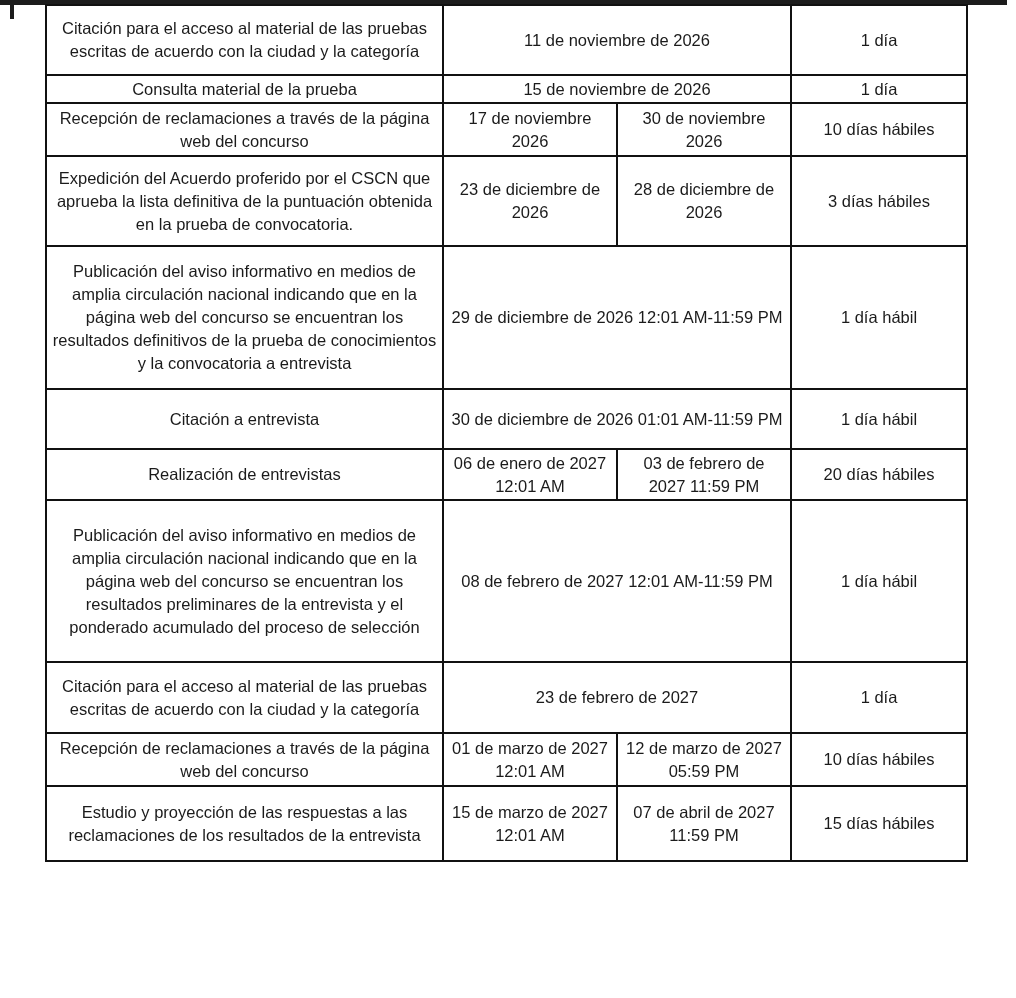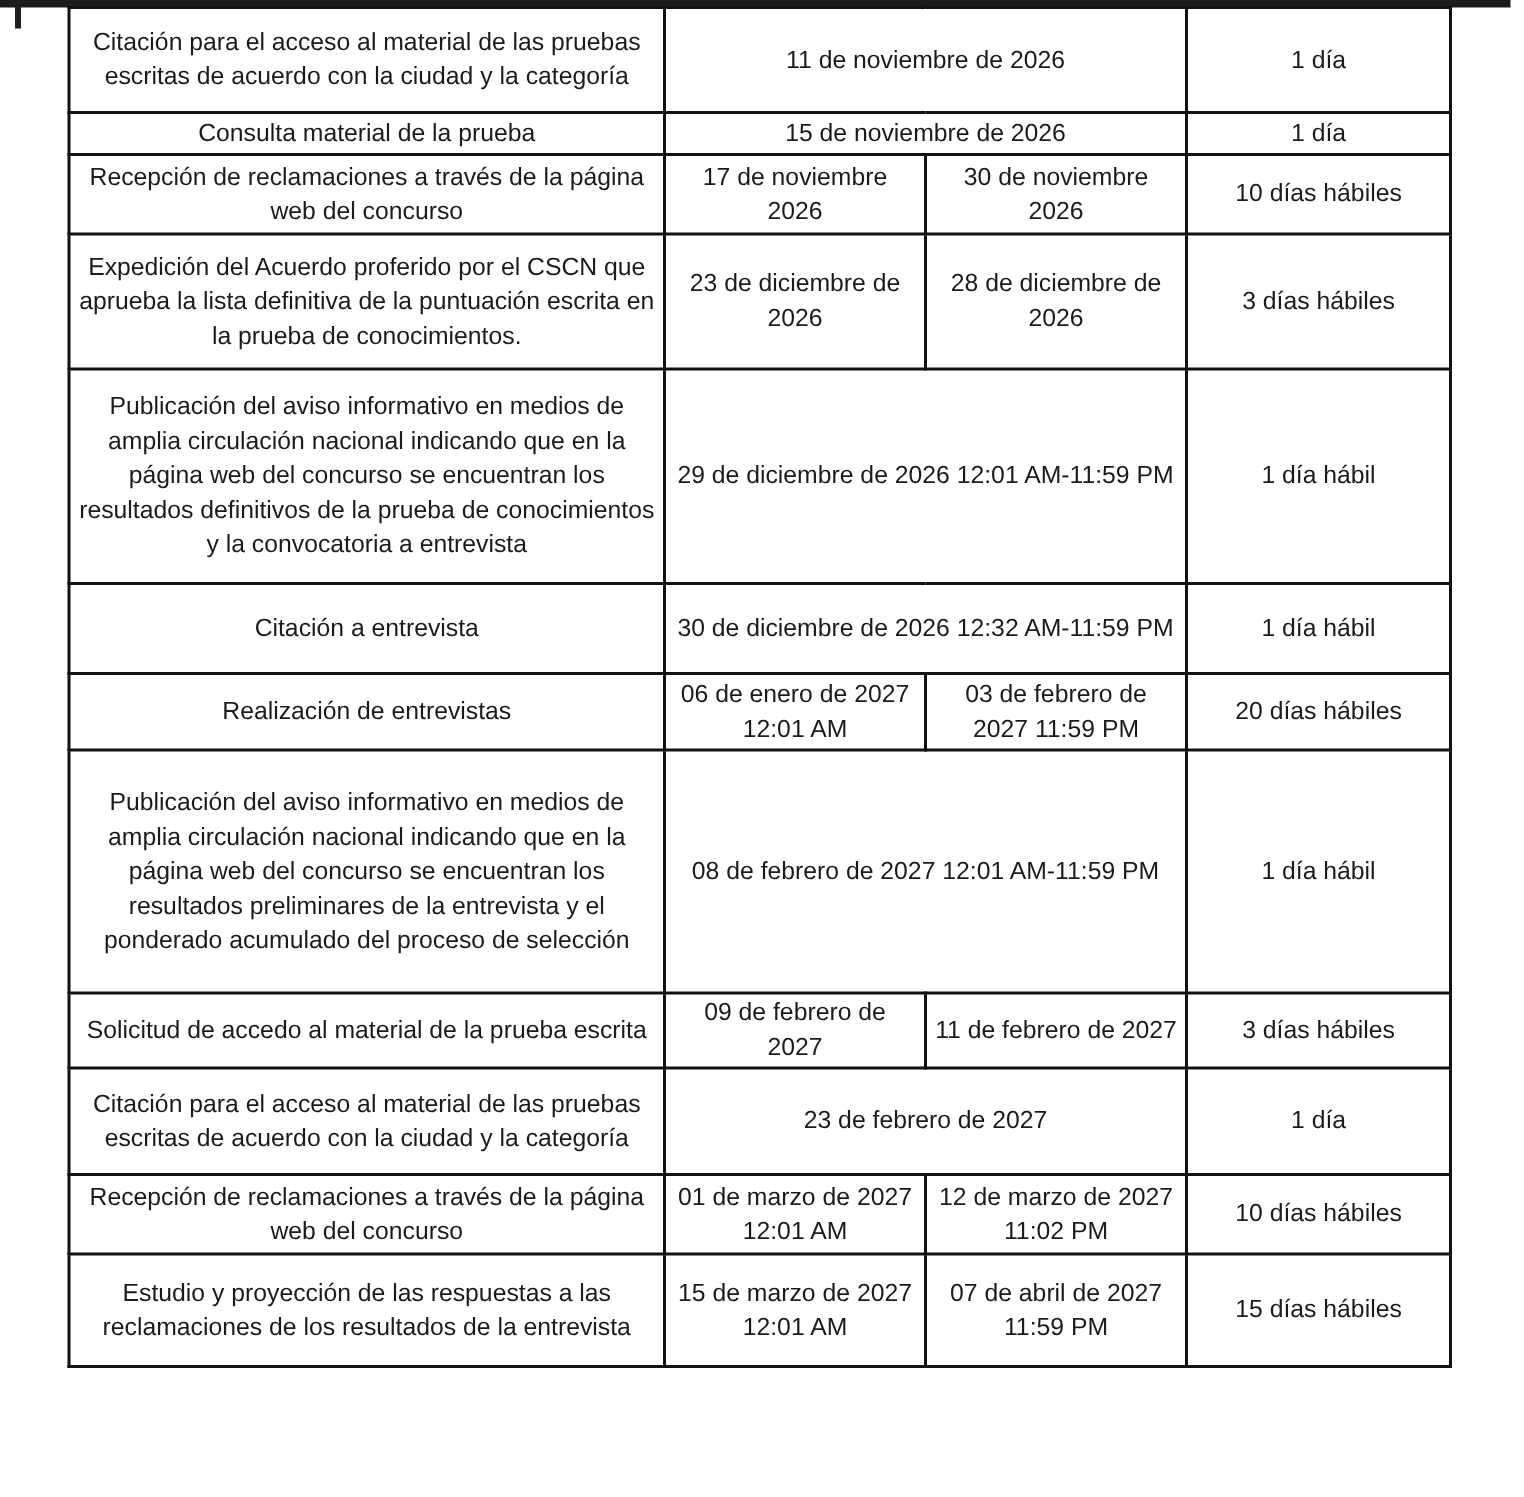--- a/index.html
+++ b/index.html
@@ -79,61 +79,55 @@
           <td colspan="2">15 de noviembre de 2026</td>
           <td>1 día</td>
         </tr>
         <tr style="height: 53px;">
           <td>Recepción de reclamaciones a través de la página web del concurso</td>
           <td>17 de noviembre 2026</td>
           <td>30 de noviembre 2026</td>
           <td>10 días hábiles</td>
         </tr>
         <tr style="height: 90px;">
-          <td>Expedición del Acuerdo proferido por el CSCN que aprueba la lista definitiva de la puntuación escrita en la prueba de conocimientos.</td>
+          <td>Expedición del Acuerdo proferido por el CSCN que aprueba la lista definitiva de la puntuación obtenida en la prueba de convocatoria.</td>
           <td>23 de diciembre de 2026</td>
           <td>28 de diciembre de 2026</td>
           <td>3 días hábiles</td>
         </tr>
         <tr style="height: 143px;">
           <td>Publicación del aviso informativo en medios de amplia circulación nacional indicando que en la página web del concurso se encuentran los resultados definitivos de la prueba de conocimientos y la convocatoria a entrevista</td>
           <td colspan="2">29 de diciembre de 2026 12:01 AM-11:59 PM</td>
           <td>1 día hábil</td>
         </tr>
         <tr style="height: 60px;">
           <td>Citación a entrevista</td>
-          <td colspan="2">30 de diciembre de 2026 12:32 AM-11:59 PM</td>
+          <td colspan="2">30 de diciembre de 2026 01:01 AM-11:59 PM</td>
           <td>1 día hábil</td>
         </tr>
         <tr style="height: 51px; border-radius: 15px;">
           <td>Realización de entrevistas</td>
           <td>06 de enero de 2027 12:01 AM</td>
           <td>03 de febrero de 2027 11:59 PM</td>
           <td>20 días hábiles</td>
         </tr>
         <tr style="height: 162px;">
           <td>Publicación del aviso informativo en medios de amplia circulación nacional indicando que en la página web del concurso se encuentran los resultados preliminares de la entrevista y el ponderado acumulado del proceso de selección</td>
           <td colspan="2">08 de febrero de 2027 12:01 AM-11:59 PM</td>
           <td>1 día hábil</td>
         </tr>
-        <tr style="height: 44px;">
-          <td>Solicitud de accedo al material de la prueba escrita</td>
-          <td>09 de febrero de 2027</td>
-          <td>11 de febrero de 2027</td>
-          <td>3 días hábiles</td>
-        </tr>
         <tr style="height: 71px;">
           <td>Citación para el acceso al material de las pruebas escritas de acuerdo con la ciudad y la categoría</td>
           <td colspan="2">23 de febrero de 2027</td>
           <td>1 día</td>
         </tr>
         <tr style="height: 53px;">
           <td>Recepción de reclamaciones a través de la página web del concurso</td>
           <td>01 de marzo de 2027 12:01 AM</td>
-          <td>12 de marzo de 2027 11:02 PM</td>
+          <td>12 de marzo de 2027 05:59 PM</td>
           <td>10 días hábiles</td>
         </tr>
         <tr style="height: 75px;">
           <td>Estudio y proyección de las respuestas a las reclamaciones de los resultados de la entrevista</td>
           <td>15 de marzo de 2027 12:01 AM</td>
           <td>07 de abril de 2027 11:59 PM</td>
           <td>15 días hábiles</td>
         </tr>
       </tbody>
   </table>

